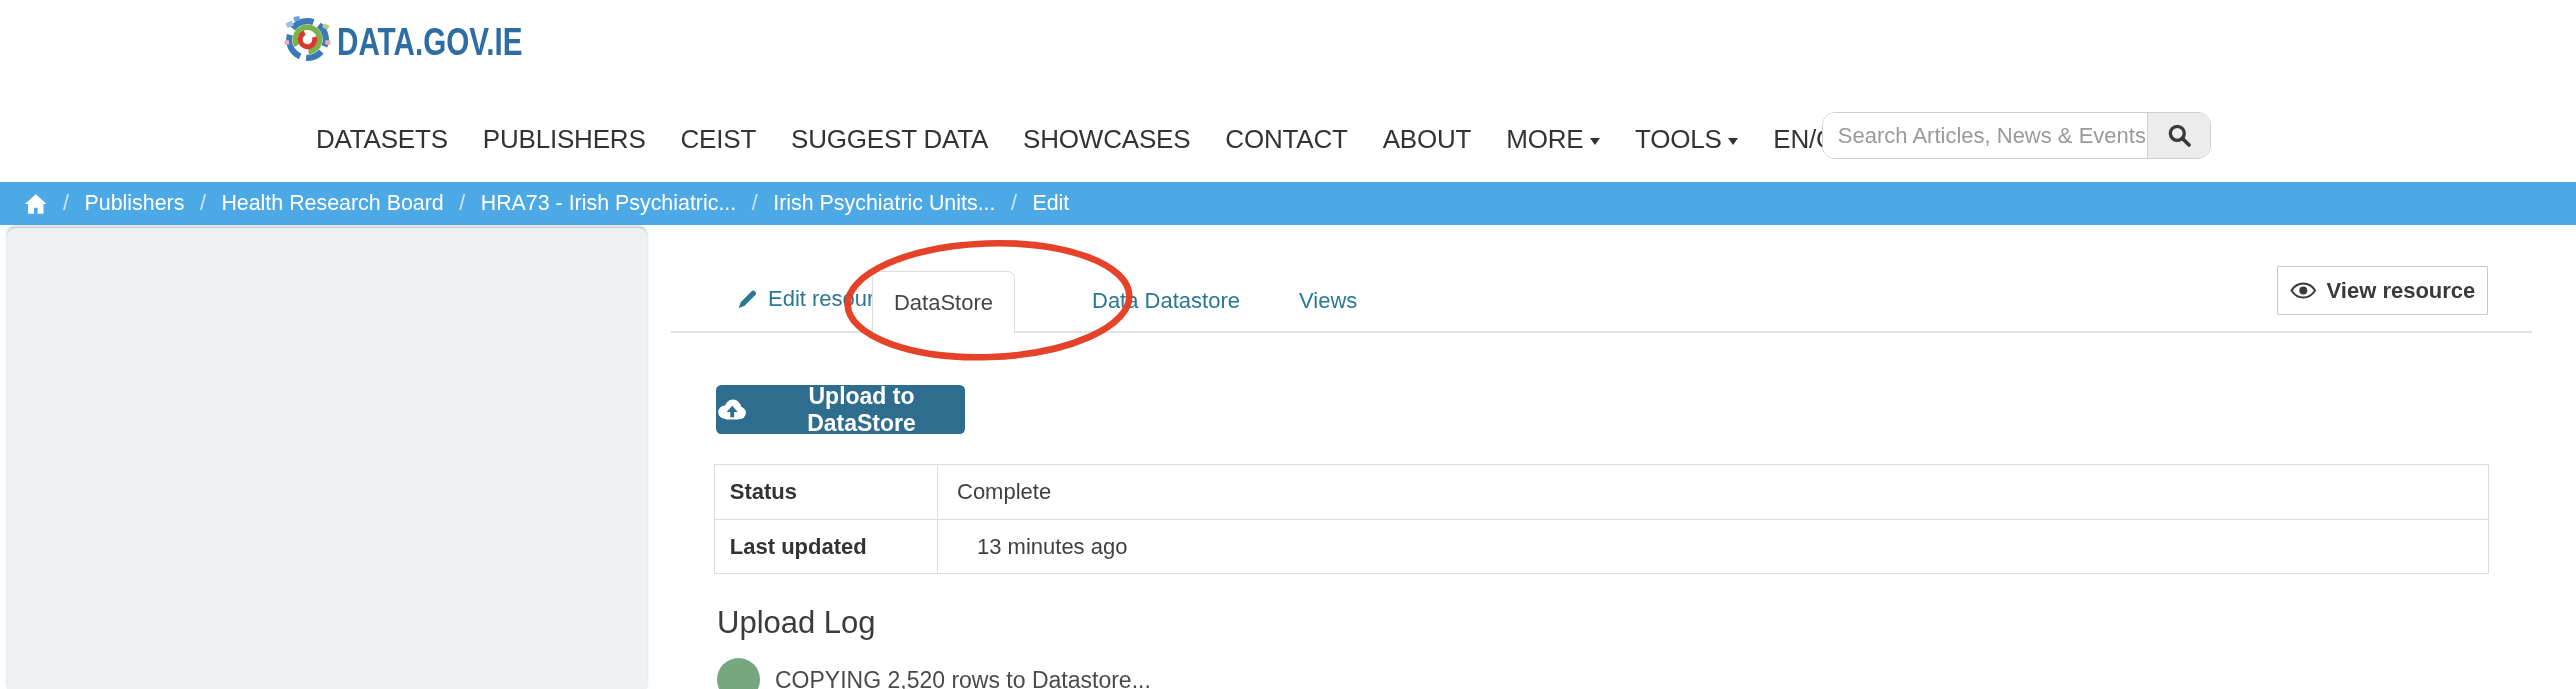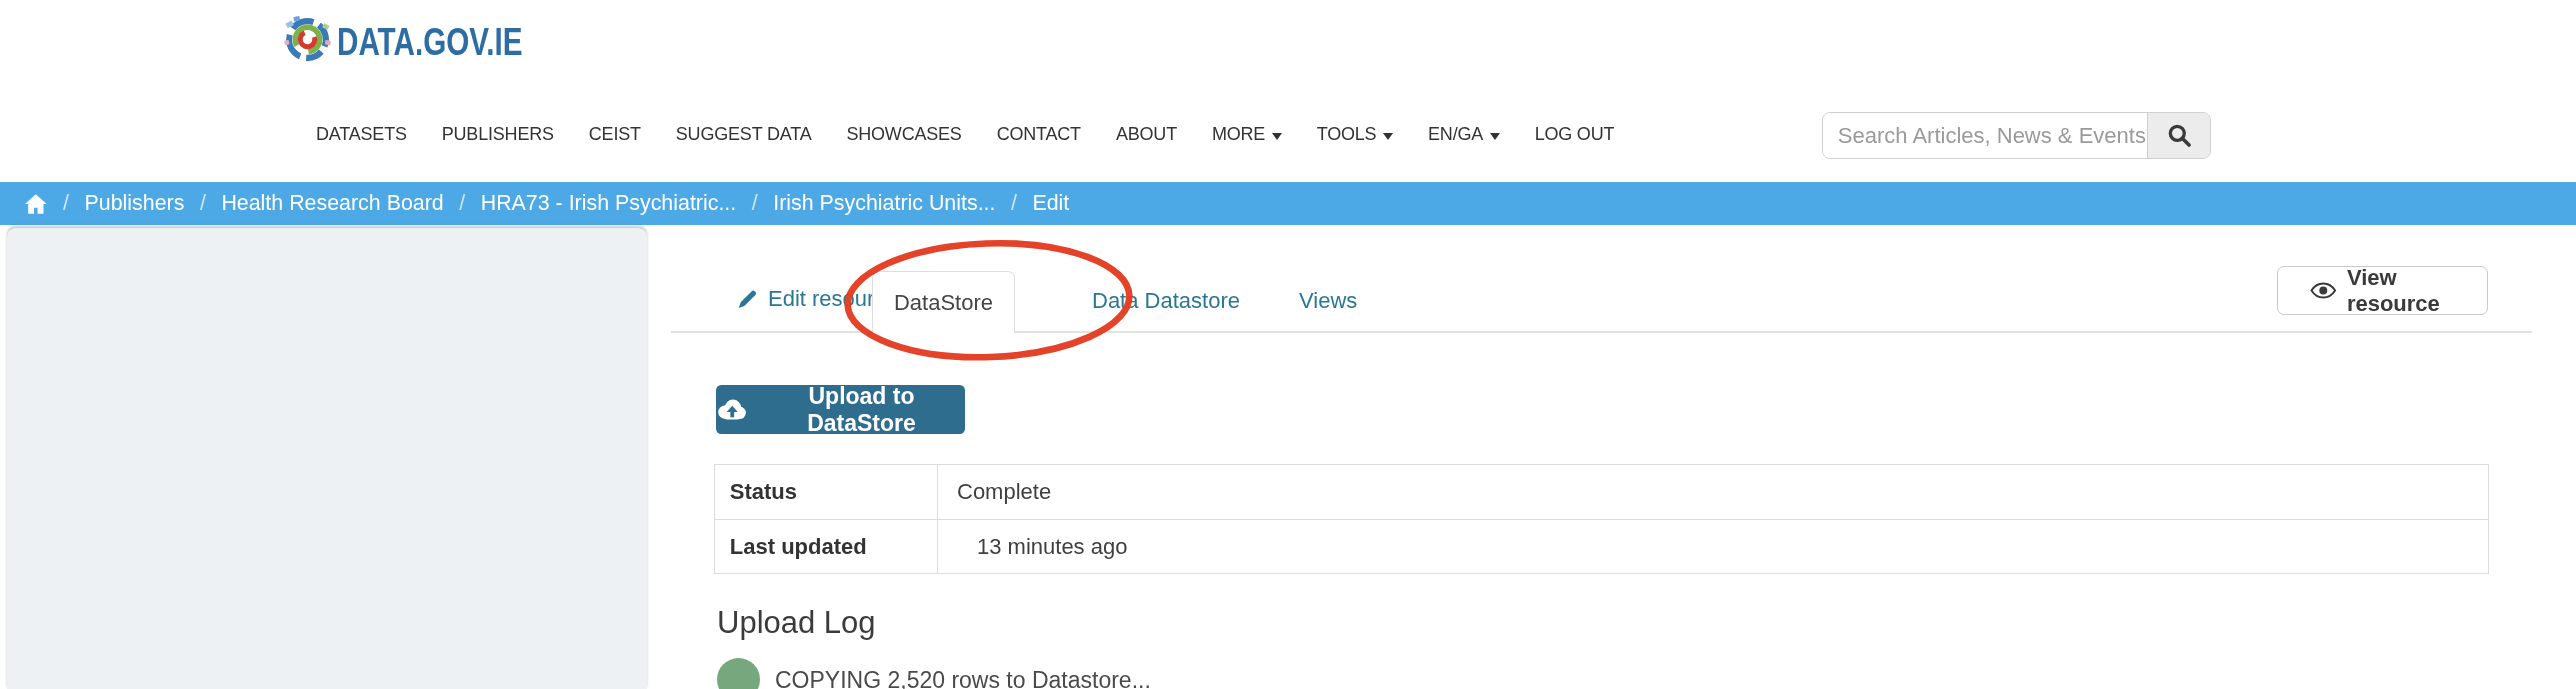--- a/index.html
+++ b/index.html
@@ -7,28 +7,28 @@
               font-family:"Liberation Sans", sans-serif; overflow:hidden; }
   #page { position:relative; width:2576px; height:689px; background:#fff; }
 
   
   .logo-wrap { position:absolute; left:283px; top:14.8px; display:flex; align-items:center; }
   .logo-text { position:absolute; left:337px; top:20.7px; font-size:38px; font-weight:bold;
                color:#2e6da4; transform:scaleX(0.78); transform-origin:left center; white-space:nowrap; }
 
   
   .nav-row { position:absolute; left:316px; top:124px; display:flex; gap:35px; align-items:flex-start;
-             font-size:18px; color:#333; letter-spacing:-0.2px; white-space:nowrap; }
+             font-size:26px; color:#333; letter-spacing:-0.2px; white-space:nowrap; }
   .nav-item { display:flex; align-items:center; gap:6.6px; cursor:pointer; }
   .caret { width:0; height:0; border-left:5.9px solid transparent; border-right:5.9px solid transparent;
            border-top:7.4px solid #333; display:inline-block; margin-top:3px; }
 
   
   .search-group { position:absolute; left:1822px; top:112px; width:389px; height:47px;
-                  display:flex; border:1.5px solid #cfcfcf; border-radius:8px; overflow:hidden; background:#fff; }
+                  display:flex; border:1.5px solid #cfcfcf; border-radius:13px; overflow:hidden; background:#fff; }
   .search-input { flex:1; border:none; outline:none; font-size:22px; color:#555;
                   padding:0 0 0 14.8px; font-family:"Liberation Sans", sans-serif; min-width:0; }
   .search-input::placeholder { color:#9a9a9a; }
   .search-btn { width:63px; background:#ececec; border-left:1.5px solid #cfcfcf;
                 display:flex; align-items:center; justify-content:center; cursor:pointer; }
 
   
   .breadcrumb-bar { position:absolute; left:0; top:182px; width:2576px; height:43px;
                     background:#4ca9e6; display:flex; align-items:center; padding-left:24px;
                     font-size:21.4px; color:#fff; gap:15.5px; white-space:nowrap; }
@@ -49,23 +49,23 @@
   .tab-edit { left:737px; top:286px; }
   .tab-dict { left:1092px; top:288px; }
   .tab-views { left:1299px; top:288px; }
   .tab-active-box { position:absolute; left:872px; top:271px; width:143px; height:62px;
                     background:#fff; border:1.5px solid #ddd; border-bottom:none;
                     border-radius:7.4px 7.4px 0 0; z-index:3; display:flex; align-items:center;
                     justify-content:center; font-size:22px; color:#454545; cursor:default; }
 
   
   .view-resource-btn { position:absolute; left:2277px; top:266px; width:211px; height:49px;
-                       background:#fff; border:1.5px solid #c9c9c9; border-radius:7px;
-                       display:flex; align-items:center; gap:10.3px;
-                       font-size:22px; font-weight:600; color:#3a3a3a; cursor:pointer; z-index:2;padding-left:32px; }
+                       background:#fff; border:1.5px solid #c9c9c9; border-radius:1px;
+                       display:flex; align-items:center; justify-content:center; gap:10.3px;
+                       font-size:22px; font-weight:600; color:#3a3a3a; cursor:pointer; z-index:2; }
   .upload-btn { position:absolute; left:716px; top:385px; width:249px; height:49px;
                 background:#2f6d8e; border:none; border-radius:5.2px; display:flex; align-items:center;
                 justify-content:center; gap:11px; font-size:23px; font-weight:bold; color:#fff;
                 cursor:pointer; font-family:"Liberation Sans", sans-serif; }
 
   
   .status-table { position:absolute; left:714px; top:464px; width:1775px;
                   border:1.5px solid #dcdcdc; background:#fff; }
   .st-row { display:grid; grid-template-columns:223px 1fr; height:54px; }
   .st-row + .st-row { border-top:1.5px solid #dcdcdc;gap:20px; }

